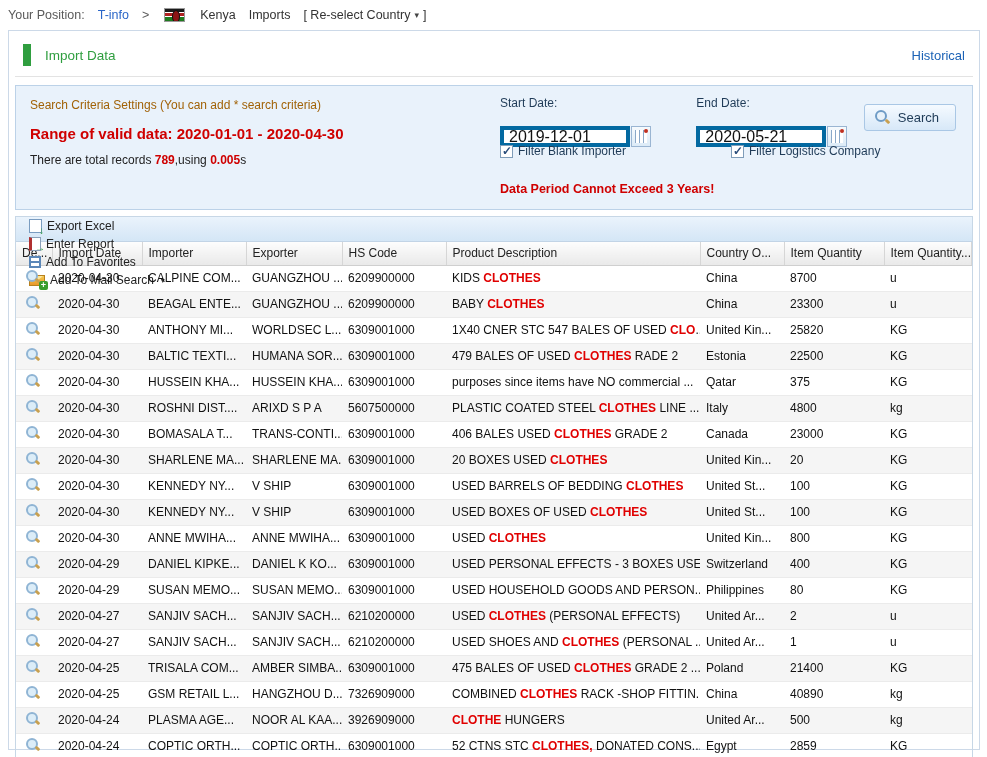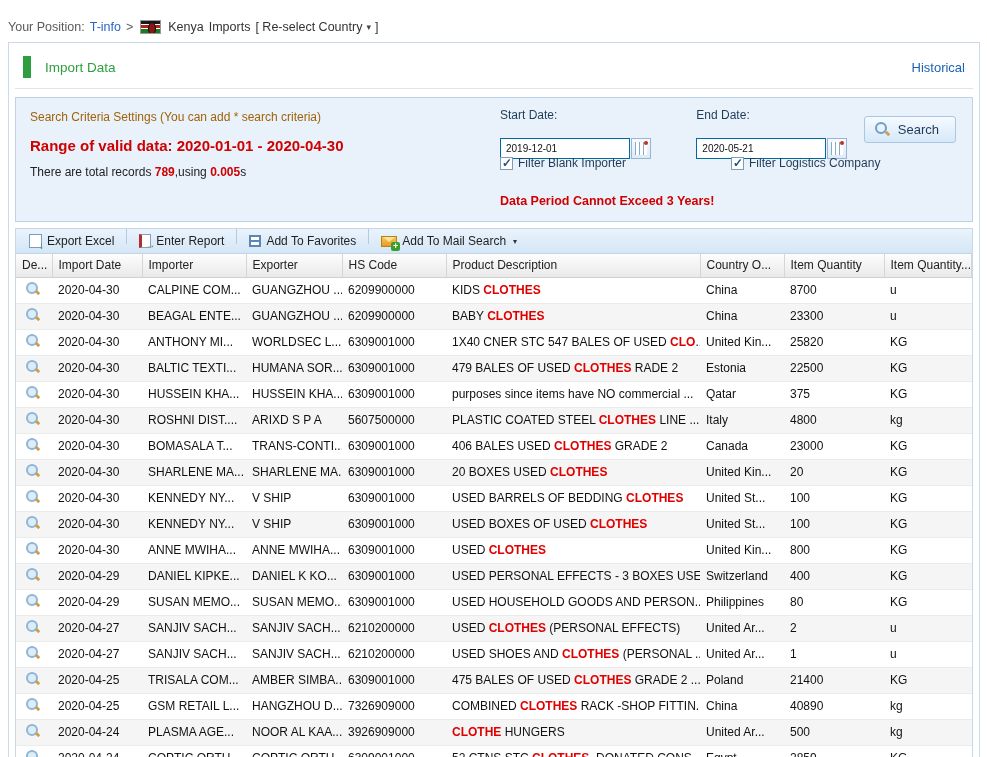--- a/index.html
+++ b/index.html
@@ -1,21 +1,21 @@
 <!DOCTYPE html>
 <html><head>
 <meta charset="utf-8">
 <style>
   * { box-sizing: border-box; margin: 0; padding: 0; }
   html, body { width: 987px; height: 757px; overflow: hidden; background: #fff;
     font-family: "Liberation Sans", sans-serif; font-size: 12px; color: #1a1a1a; }
 
   
-  .breadcrumb { padding: 20px 0 6px 8px; color: #5a5a5a; font-size: 12.5px;
-    display: flex; align-items: center; gap: 5px; }
+  .breadcrumb { padding: 8px 0 6px 8px; color: #5a5a5a; font-size: 12.5px;
+    display: flex; align-items: center; gap: 13px; }
   .breadcrumb a { color: #2a66c8; text-decoration: none; }
   .crumb-dark { color: #333; }
   .flag { position: relative; width: 21px; height: 14px; display: inline-block;
     margin: 0 2px; border: 1px solid #999; overflow: hidden;
     background: linear-gradient(to bottom,
       #1a1a1a 0 26%, #fff 26% 32%, #b02020 32% 62%, #fff 62% 68%, #1e7a1e 68% 100%); }
   .flag::after { content: ''; position: absolute; left: 7px; top: 1px; width: 6px;
     height: 11px; background: #8c1515; border-radius: 50%; border: 1px solid #111; }
   .caret { font-size: 9px; color: #444; }
 
@@ -56,22 +56,22 @@
   .lang { color: #2f8e3f; font-weight: bold; font-size: 13px; }
   .sc-range { margin-top: 13px; color: #cf0000; font-weight: bold; font-size: 15px; }
   .sc-records { margin-top: 11px; color: #222; }
   .red-num { color: #cf0000; font-weight: bold; }
 
   .dates-area { position: absolute; left: 484px; top: 10px; }
   .date-group { display: inline-block; vertical-align: top; }
   .date-group + .date-group { margin-left: 42px; }
   .date-label { color: #1f3b57; margin-bottom: 16px; }
   .date-field { display: flex; align-items: center; }
-  .date-input { width: 130px; height: 21px; border: 1px solid #0369a1; padding: 0 5px;
-    font-family: "Liberation Sans", sans-serif; font-size: 10px; color: #111; }
+  .date-input { width: 130px; height: 21px; border: 4px solid #0369a1; padding: 0 5px;
+    font-family: "Liberation Sans", sans-serif; font-size: 16px; color: #111; }
   .cal-btn { width: 20px; height: 21px; margin-left: 1px; border: 1px solid #9ab5d2;
     background: linear-gradient(#f6fafd, #dcebf7); position: relative; cursor: pointer; }
   .cal-btn::before { content: ''; position: absolute; left: 3px; top: 3px; right: 3px;
     bottom: 3px; background:
       repeating-linear-gradient(to right, #8aa8c8 0 1px, #fff 1px 4px),
       repeating-linear-gradient(to bottom, #8aa8c8 0 1px, #fff 1px 4px); }
   .cal-btn::after { content: ''; position: absolute; right: 2px; top: 2px; width: 4px;
     height: 4px; border-radius: 50%; background: #c03020; }
   .checks-row { position: absolute; left: 484px; top: 58px; display: flex; }
   .chk-wrap { display: flex; align-items: center; color: #1f3b57; width: 175px; }
@@ -89,21 +89,21 @@
   .mag { position: relative; width: 15px; height: 15px; display: inline-block; }
   .mag::before { content: ''; position: absolute; left: 0; top: 0; width: 8px;
     height: 8px; border: 2px solid #6f9cc6; border-radius: 50%; background: #e8f2fa; }
   .mag::after { content: ''; position: absolute; left: 10px; top: 10px; width: 5px;
     height: 3px; background: #c8a050; transform: rotate(45deg); border-radius: 1px; }
 
   
   .grid-wrap { margin: 0 6px; border: 1px solid #c7d7e6; border-bottom: none; }
   .toolbar { height: 25px; background: linear-gradient(#eaf3fc, #d4e6f6);
     border-bottom: 1px solid #c2d4e6; display: flex; 
-    padding: 0 6px; }
+    padding: 0 6px; flex-direction: column; }
   .tb-item { display: flex; align-items: center; gap: 5px; padding: 2px 7px;
     color: #222; cursor: pointer; }
   .tb-sep { width: 1px; height: 15px; background: #b5cade; margin: 0 5px; }
   .ico-excel { width: 13px; height: 14px; background: #fff; border: 1px solid #7a9cc0;
     position: relative; }
   .ico-excel::after { content: '\2193'; position: absolute; right: -3px; bottom: -4px;
     color: #2f9e3f; font-size: 10px; font-weight: bold; }
   .ico-report { width: 12px; height: 14px; background: #fff; border: 1px solid #8aa0b8;
     border-left: 3px solid #b03030; position: relative; }
   .ico-report::after { content: '\2192'; position: absolute; right: -5px; bottom: -3px;

